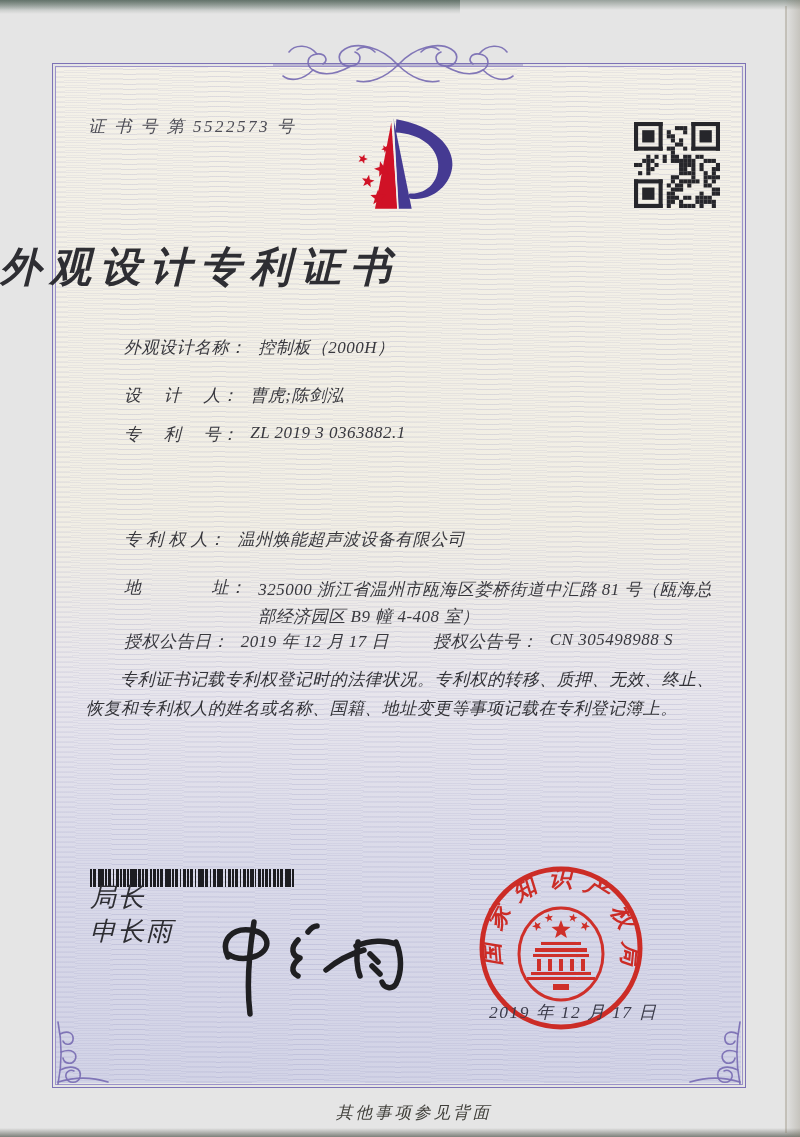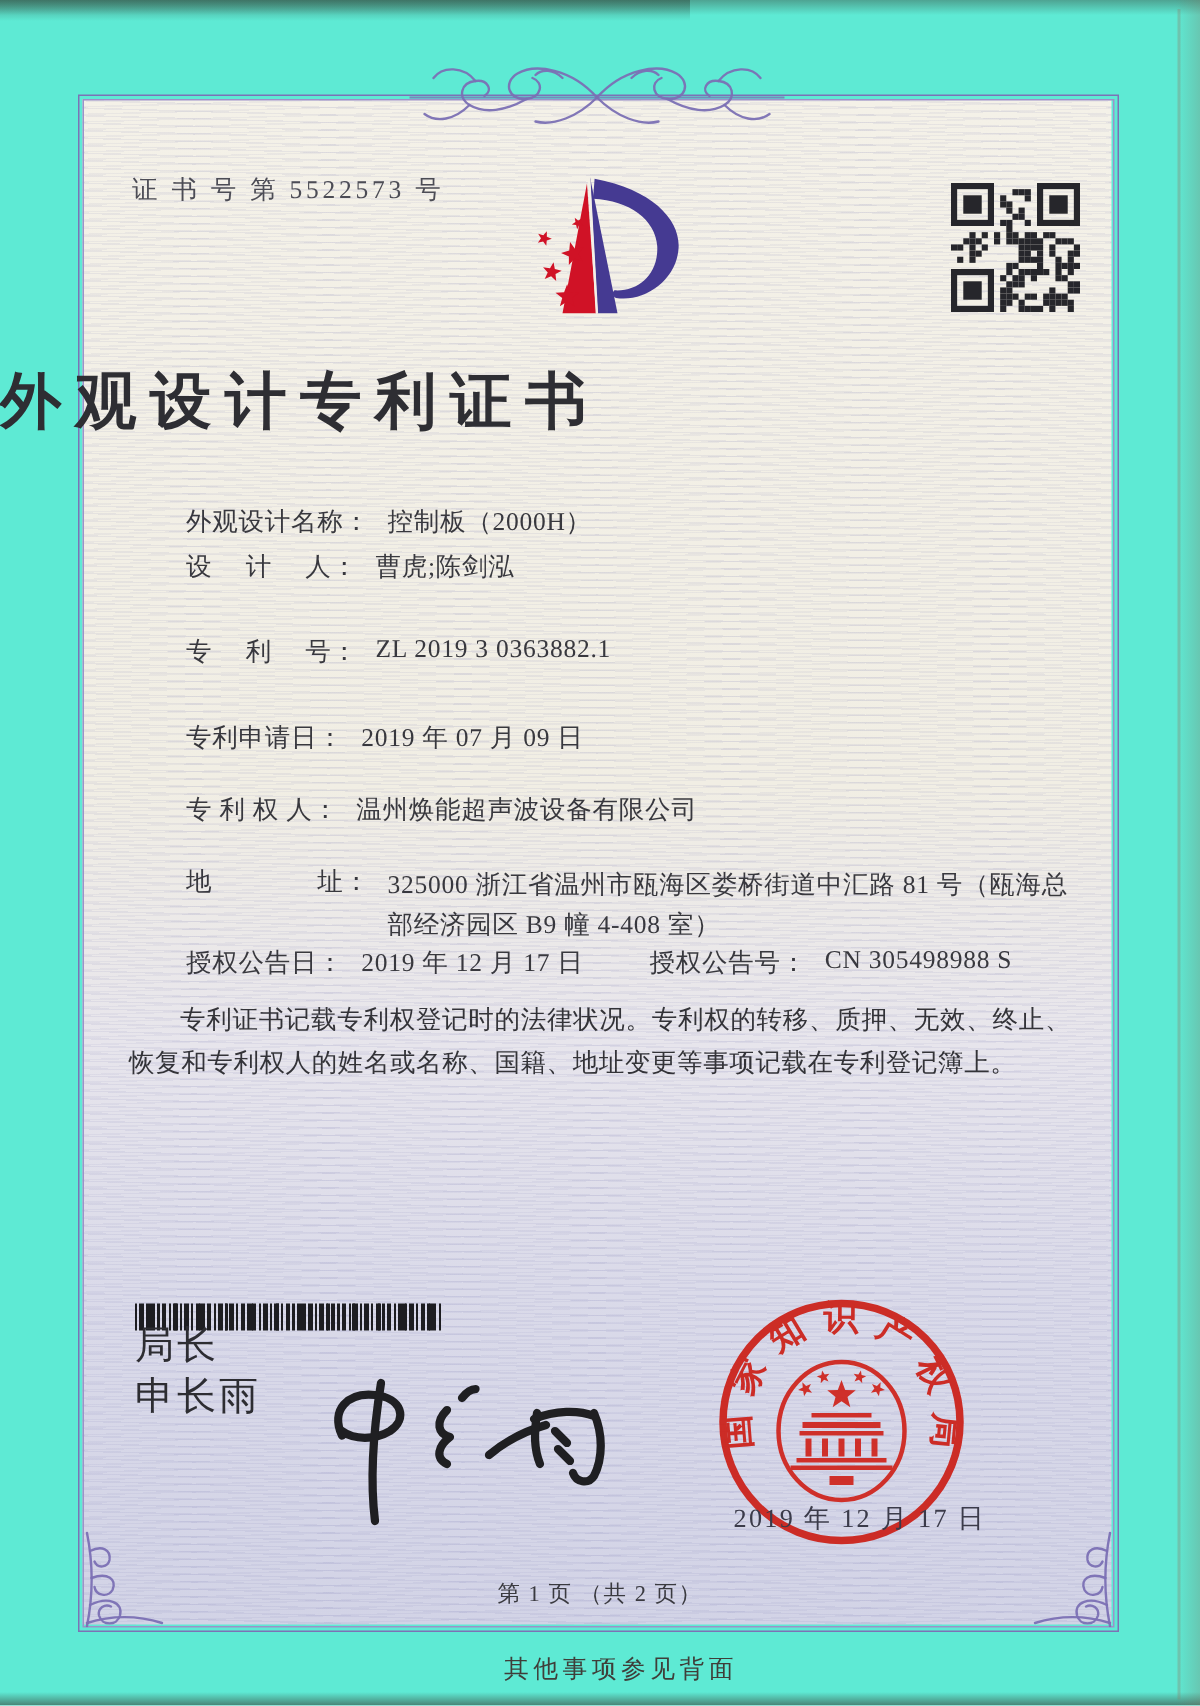--- a/index.html
+++ b/index.html
@@ -1,18 +1,18 @@
 <!DOCTYPE html>
 <html><head>
 <meta charset="utf-8">
 <style>
   html,body{margin:0;padding:0;}
   body{width:800px;height:1137px;overflow:hidden;
        font-family:"Liberation Serif","DejaVu Serif",serif;}
-  .page{position:relative;width:800px;height:1137px;background:#5eead4;overflow:hidden;}
+  .page{position:relative;width:800px;height:1137px;background:#e5e5e5;overflow:hidden;font-style:italic;}
 
   
   .edge-top{position:absolute;left:0;top:0;right:0;height:10px;z-index:9;
     background:linear-gradient(180deg,rgba(58,78,66,.45),rgba(58,78,66,0));}
   .edge-top-left{position:absolute;left:0;top:0;width:460px;height:14px;z-index:9;
     background:linear-gradient(180deg,rgba(48,70,58,.5),rgba(48,70,58,0));}
   .edge-bottom{position:absolute;left:0;bottom:0;right:0;height:9px;z-index:9;
     background:linear-gradient(0deg,rgba(56,62,52,.6),rgba(56,62,52,0));}
   .edge-right{position:absolute;right:0;top:0;bottom:0;width:16px;z-index:9;
     background:linear-gradient(270deg,rgba(125,118,98,.30),rgba(125,118,98,0));}
@@ -40,21 +40,21 @@
   .txt{position:absolute;z-index:3;color:#38383e;}
   .cert-no{left:88px;top:115px;font-size:17px;letter-spacing:2.5px;color:#4c4c55;}
   .logo{position:absolute;left:338px;top:106px;width:128px;height:112px;z-index:3;}
   .qr{position:absolute;left:634px;top:122px;width:86px;height:86px;z-index:3;}
   .title{left:0;right:0;top:240px;text-align:left;font-size:41px;font-weight:700;
     letter-spacing:9px;color:#2e2e33;}
 
   .f-row{position:absolute;left:88px;font-size:17px;letter-spacing:.5px;z-index:3;color:#38383e;}
   .f-label{display:inline-block;vertical-align:top;white-space:pre;margin-left:36px;}
   .f-value{display:inline-block;vertical-align:top;margin-left:7px;}
-  .r0{top:336px}.r1{top:366px}.r2{top:423px}.r3{top:480px}.r4{top:528px}
+  .r0{top:336px}.r1{top:384px}.r2{top:423px}.r3{top:480px}.r4{top:528px}
   .r5{top:576px}.r5 .f-value{width:455px;line-height:27px;}
   .r6{top:630px}.r7{top:630px;left:397px;}
 
   .paras{position:absolute;left:86px;top:666px;width:628px;z-index:3;
     font-size:17px;line-height:28.5px;color:#333338;text-align:justify;letter-spacing:.4px;}
   .paras p{margin:0;text-indent:2em;}
 
   .barcode{position:absolute;left:90px;top:869px;width:205px;height:18px;z-index:3;
     background-image:
       repeating-linear-gradient(90deg,#1d1d21 0 1.5px,transparent 1.5px 3px,#1d1d21 3px 6px,transparent 6px 7.5px),
@@ -267,24 +267,20 @@
     <span class="f-value">控制板（2000H）</span>
   </div>
   <div class="f-row r1">
     <span class="f-label">设　 计　 人：</span>
     <span class="f-value">曹虎;陈剑泓</span>
   </div>
   <div class="f-row r2">
     <span class="f-label">专　 利　 号：</span>
     <span class="f-value">ZL 2019 3 0363882.1</span>
   </div>
-  <div class="f-row r3">
-    <span class="f-label">专利申请日：</span>
-    <span class="f-value">2019 年 07 月 09 日</span>
-  </div>
   <div class="f-row r4">
     <span class="f-label">专 利 权 人：</span>
     <span class="f-value">温州焕能超声波设备有限公司</span>
   </div>
   <div class="f-row r5">
     <span class="f-label">地　　　　址：</span>
     <span class="f-value">325000 浙江省温州市瓯海区娄桥街道中汇路 81 号（瓯海总部经济园区 B9 幢 4-408 室）</span>
   </div>
   <div class="f-row r6">
     <span class="f-label">授权公告日：</span>
@@ -338,21 +334,20 @@
       <rect x="82" y="95" width="4" height="12"></rect>
       <rect x="93" y="95" width="4" height="12"></rect>
       <rect x="104" y="95" width="4" height="12"></rect>
       <rect x="54" y="108" width="60" height="3"></rect>
       <rect x="50" y="113" width="68" height="3"></rect>
       <rect x="76" y="120" width="16" height="6"></rect>
     </g>
   </svg>
   <div class="seal-date">2019 年 12 月 17 日</div>
 
-  <div class="txt page-no">第 1 页 （共 2 页）</div>
   <div class="txt back-note">其他事项参见背面</div>
 
   <div class="edge-top"></div>
   <div class="edge-top-left"></div>
   <div class="edge-bottom"></div>
   <div class="edge-right"></div>
   <div class="paper-line"></div>
 <svg class="ornament corner corner-right" viewBox="0 0 58 66">
     <path d="M4,2 C8,22 8,44 4,64"></path>
     <path d="M6,50 C18,44 28,48 26,57 C24,64 14,64 12,57 C11,52 16,49 20,51"></path>

